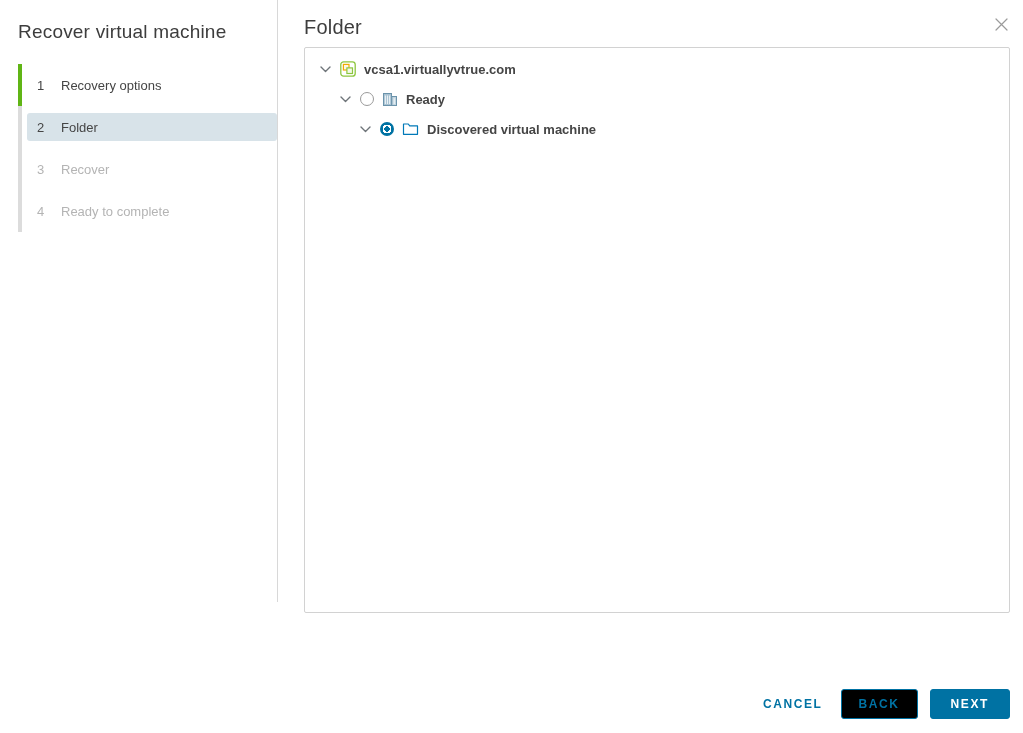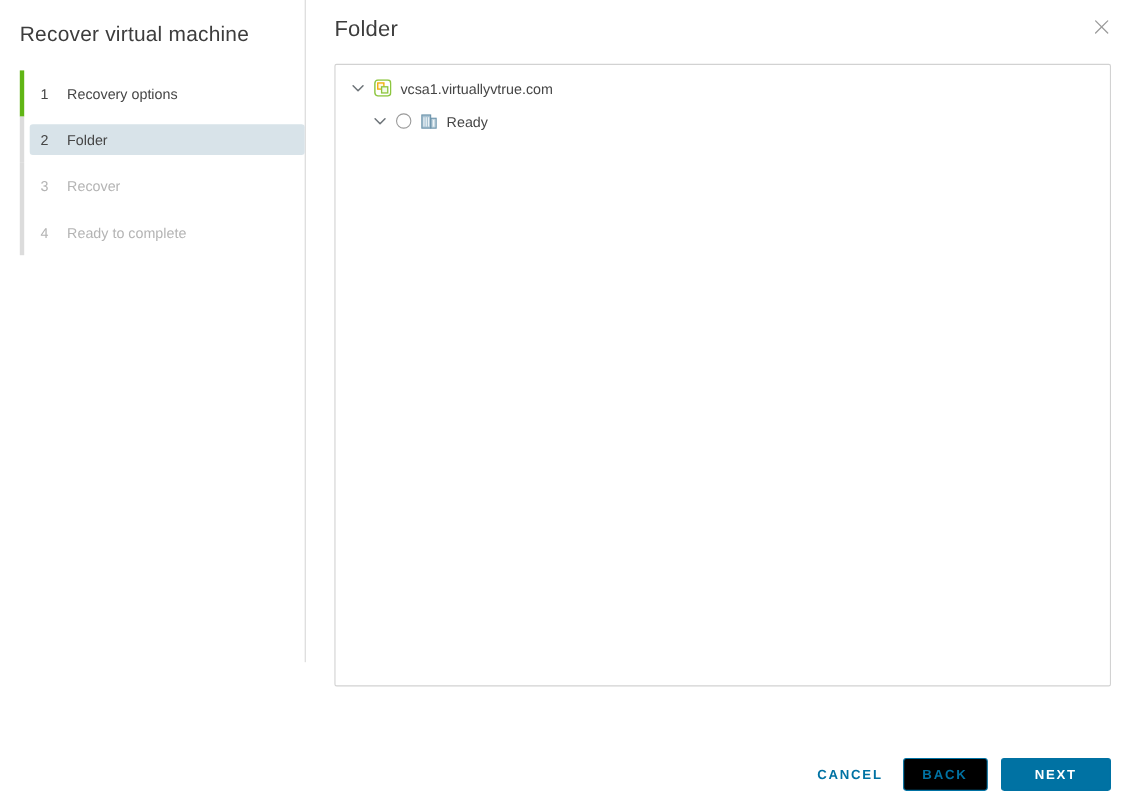--- a/index.html
+++ b/index.html
@@ -55,28 +55,29 @@
     position:absolute; top:13px; right:11px;
     width:22px; height:22px;
     background:none; border:none; padding:3px;
     cursor:pointer; line-height:0;
   }
   .instruction {
     font-size:13px; color:#575757;
     margin-top:42px; line-height:16px;
   }
   .tree-panel {
-    margin-top:19px;
+    margin-top:8px;
     height:566px;
     border:1px solid #d2d2d2;
     border-radius:2px;
     box-sizing:border-box;
     background:#fff;
     padding-top:6px;
     overflow:hidden;
+    font-weight:bold;
   }
   .tree-row {
     height:30px; display:flex; align-items:center;
     font-size:13px; color:#454545;
     cursor:default;
   }
   .tree-row.lvl0 { padding-left:15px; }
   .tree-row.lvl1 { padding-left:35px; }
   .tree-row.lvl2 { padding-left:55px; }
   .caret { flex:0 0 11px; margin-right:9px; line-height:0; cursor:pointer; }
@@ -110,21 +111,21 @@
   .btn-link {
     border:none; background:none; color:#0072a3;
     padding:0 10px; margin-right:8px;
   }
   .btn-outline {
     background:#000000; border:1px solid #0072a3; color:#0072a3;
     padding:0 17px; margin-right:12px;
   }
   .btn-solid {
     background:#0072a3; border:1px solid #0072a3; color:#fff;
-    padding:0 30px;
+    padding:0 20px;
   }
 </style>
 </head>
 <body>
 
 <div class="sidebar">
   <h1 class="sidebar-title">Recover virtual machine</h1>
 
   <div class="steps">
     <div class="step completed">
@@ -199,20 +200,34 @@
         <svg width="16" height="16" viewBox="0 0 16 16">
           <rect x="1.5" y="2.5" width="8" height="12" fill="#a8c2d2" stroke="#6b93ab" stroke-width="1"></rect>
           <path d="M3.4 4.5 V13 M5.5 4.5 V13 M7.6 4.5 V13" stroke="#e9f1f5" stroke-width="1.1" fill="none"></path>
           <rect x="9.8" y="5.5" width="4.7" height="9" fill="#c3d5e0" stroke="#6b93ab" stroke-width="1"></rect>
           <path d="M12.2 7.2 V13" stroke="#eef4f7" stroke-width="1.1" fill="none"></path>
         </svg>
       </span>
       <span class="tree-label">Ready</span>
     </div>
 
+    <div class="tree-row lvl2">
+      <span class="caret">
+        <svg width="11" height="7" viewBox="0 0 11 7">
+          <path d="M1 1 L5.5 5.5 L10 1" fill="none" stroke="#6e7479" stroke-width="1.4" stroke-linecap="round" stroke-linejoin="round"></path>
+        </svg>
+      </span>
+      <span class="radio selected"></span>
+      <span class="tree-icon">
+        <svg width="17" height="14" viewBox="0 0 17 14">
+          <path d="M1.5 2 H6.3 L7.7 3.8 H15.5 V12.3 H1.5 Z" fill="#ffffff" stroke="#0079b8" stroke-width="1.2" stroke-linejoin="round"></path>
+        </svg>
+      </span>
+      <span class="tree-label">Discovered virtual machine</span>
+    </div>
 
   </div>
 
   <div class="footer">
     <button class="btn btn-link">CANCEL</button>
     <button class="btn btn-outline">BACK</button>
     <button class="btn btn-solid">NEXT</button>
   </div>
 </div>
 

